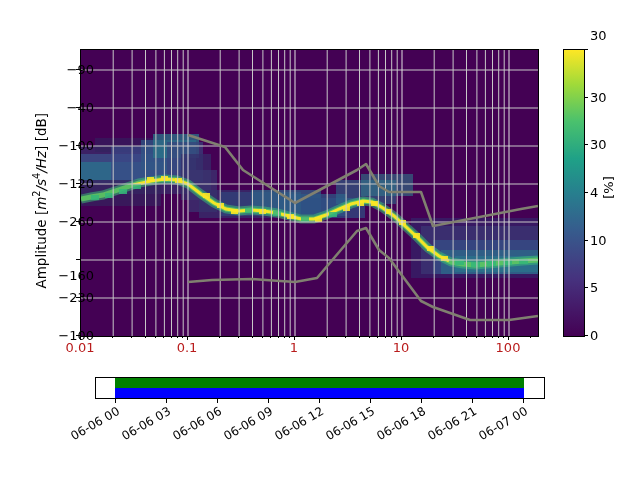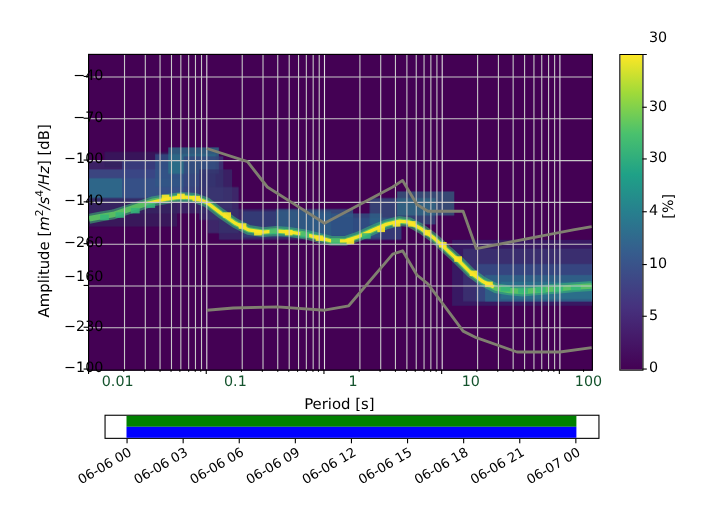--- a/index.html
+++ b/index.html
@@ -17,22 +17,22 @@
   #axes{
     position:absolute;left:80px;top:49px;width:457px;height:286px;
     background:#440154;border:1px solid #000;box-sizing:content-box;
   }
   #axes svg{position:absolute;left:0;top:0;}
   
   .ytl{position:absolute;right:546px;text-align:right;font-size:13px;color:#000;
        transform:translateY(-50%);white-space:nowrap;}
   .ytick{position:absolute;left:76px;width:4px;height:1px;background:#000;}
   
-  .xtl{position:absolute;top:340px;font-size:13px;color:#14532d;
-       transform:translateX(-50%);white-space:nowrap;margin-left:27px;}
+  .xtl{position:absolute;top:340px;font-size:13px;color:#b91c1c;
+       transform:translateX(-50%);white-space:nowrap;}
   .xtick{position:absolute;top:336px;width:1px;height:4px;background:#000;}
   .xtick.minor{height:2px;}
   .ylab{
     position:absolute;left:-80px;top:192px;width:240px;text-align:center;
     font-size:13.5px;color:#000;transform:rotate(-90deg);
   }
   .xlab{position:absolute;left:80px;top:360px;width:457px;text-align:center;
         font-size:13.5px;color:#000;}
   sup{font-size:0.72em;vertical-align:super;}
   .ital{font-style:italic;}
@@ -221,26 +221,26 @@
   <div class="ytick" style="top:297px"></div>
   <div class="ytick" style="top:259px"></div>
   <div class="ytick" style="top:221px"></div>
   <div class="ytick" style="top:183px"></div>
   <div class="ytick" style="top:145px"></div>
   <div class="ytick" style="top:107px"></div>
   <div class="ytick" style="top:69px"></div>
 
   <div class="ytl" style="top:335px">−100</div>
   <div class="ytl" style="top:297px">−230</div>
-  <div class="ytl" style="top:252px">−160</div>
+  <div class="ytl" style="top:275px">−160</div>
   <div class="ytl" style="top:221px">−260</div>
-  <div class="ytl" style="top:183px">−140</div>
+  <div class="ytl" style="top:183px">−120</div>
   <div class="ytl" style="top:145px">−100</div>
-  <div class="ytl" style="top:107px">−70</div>
-  <div class="ytl" style="top:69px">−40</div>
+  <div class="ytl" style="top:107px">−40</div>
+  <div class="ytl" style="top:69px">−90</div>
 
   <div class="ylab">Amplitude [<span class="ital">m</span><sup>2</sup><span class="ital">/s</span><sup>4</sup><span class="ital">/Hz</span>] [dB]</div>
 
   <div class="xtick" style="left:80px"></div>
   <div class="xtick" style="left:187px"></div>
   <div class="xtick" style="left:294px"></div>
   <div class="xtick" style="left:401px"></div>
   <div class="xtick" style="left:508px"></div>
 
   <div class="xtick minor" style="left:112px"></div>
@@ -276,21 +276,20 @@
   <div class="xtick minor" style="left:498px"></div>
   <div class="xtick minor" style="left:503px"></div>
   <div class="xtick minor" style="left:530px"></div>
 
   <div class="xtl" style="left:80px">0.01</div>
   <div class="xtl" style="left:187px">0.1</div>
   <div class="xtl" style="left:294px">1</div>
   <div class="xtl" style="left:401px">10</div>
   <div class="xtl" style="left:508px">100</div>
 
-  <div class="xlab">Period [s]</div>
 
   <div id="cbar"></div>
   <div class="cbtick" style="top:335px"></div>
   <div class="cbtick" style="top:287px"></div>
   <div class="cbtick" style="top:240px"></div>
   <div class="cbtick" style="top:192px"></div>
   <div class="cbtick" style="top:144px"></div>
   <div class="cbtick" style="top:97px"></div>
   <div class="cbtick" style="top:49px"></div>
 

